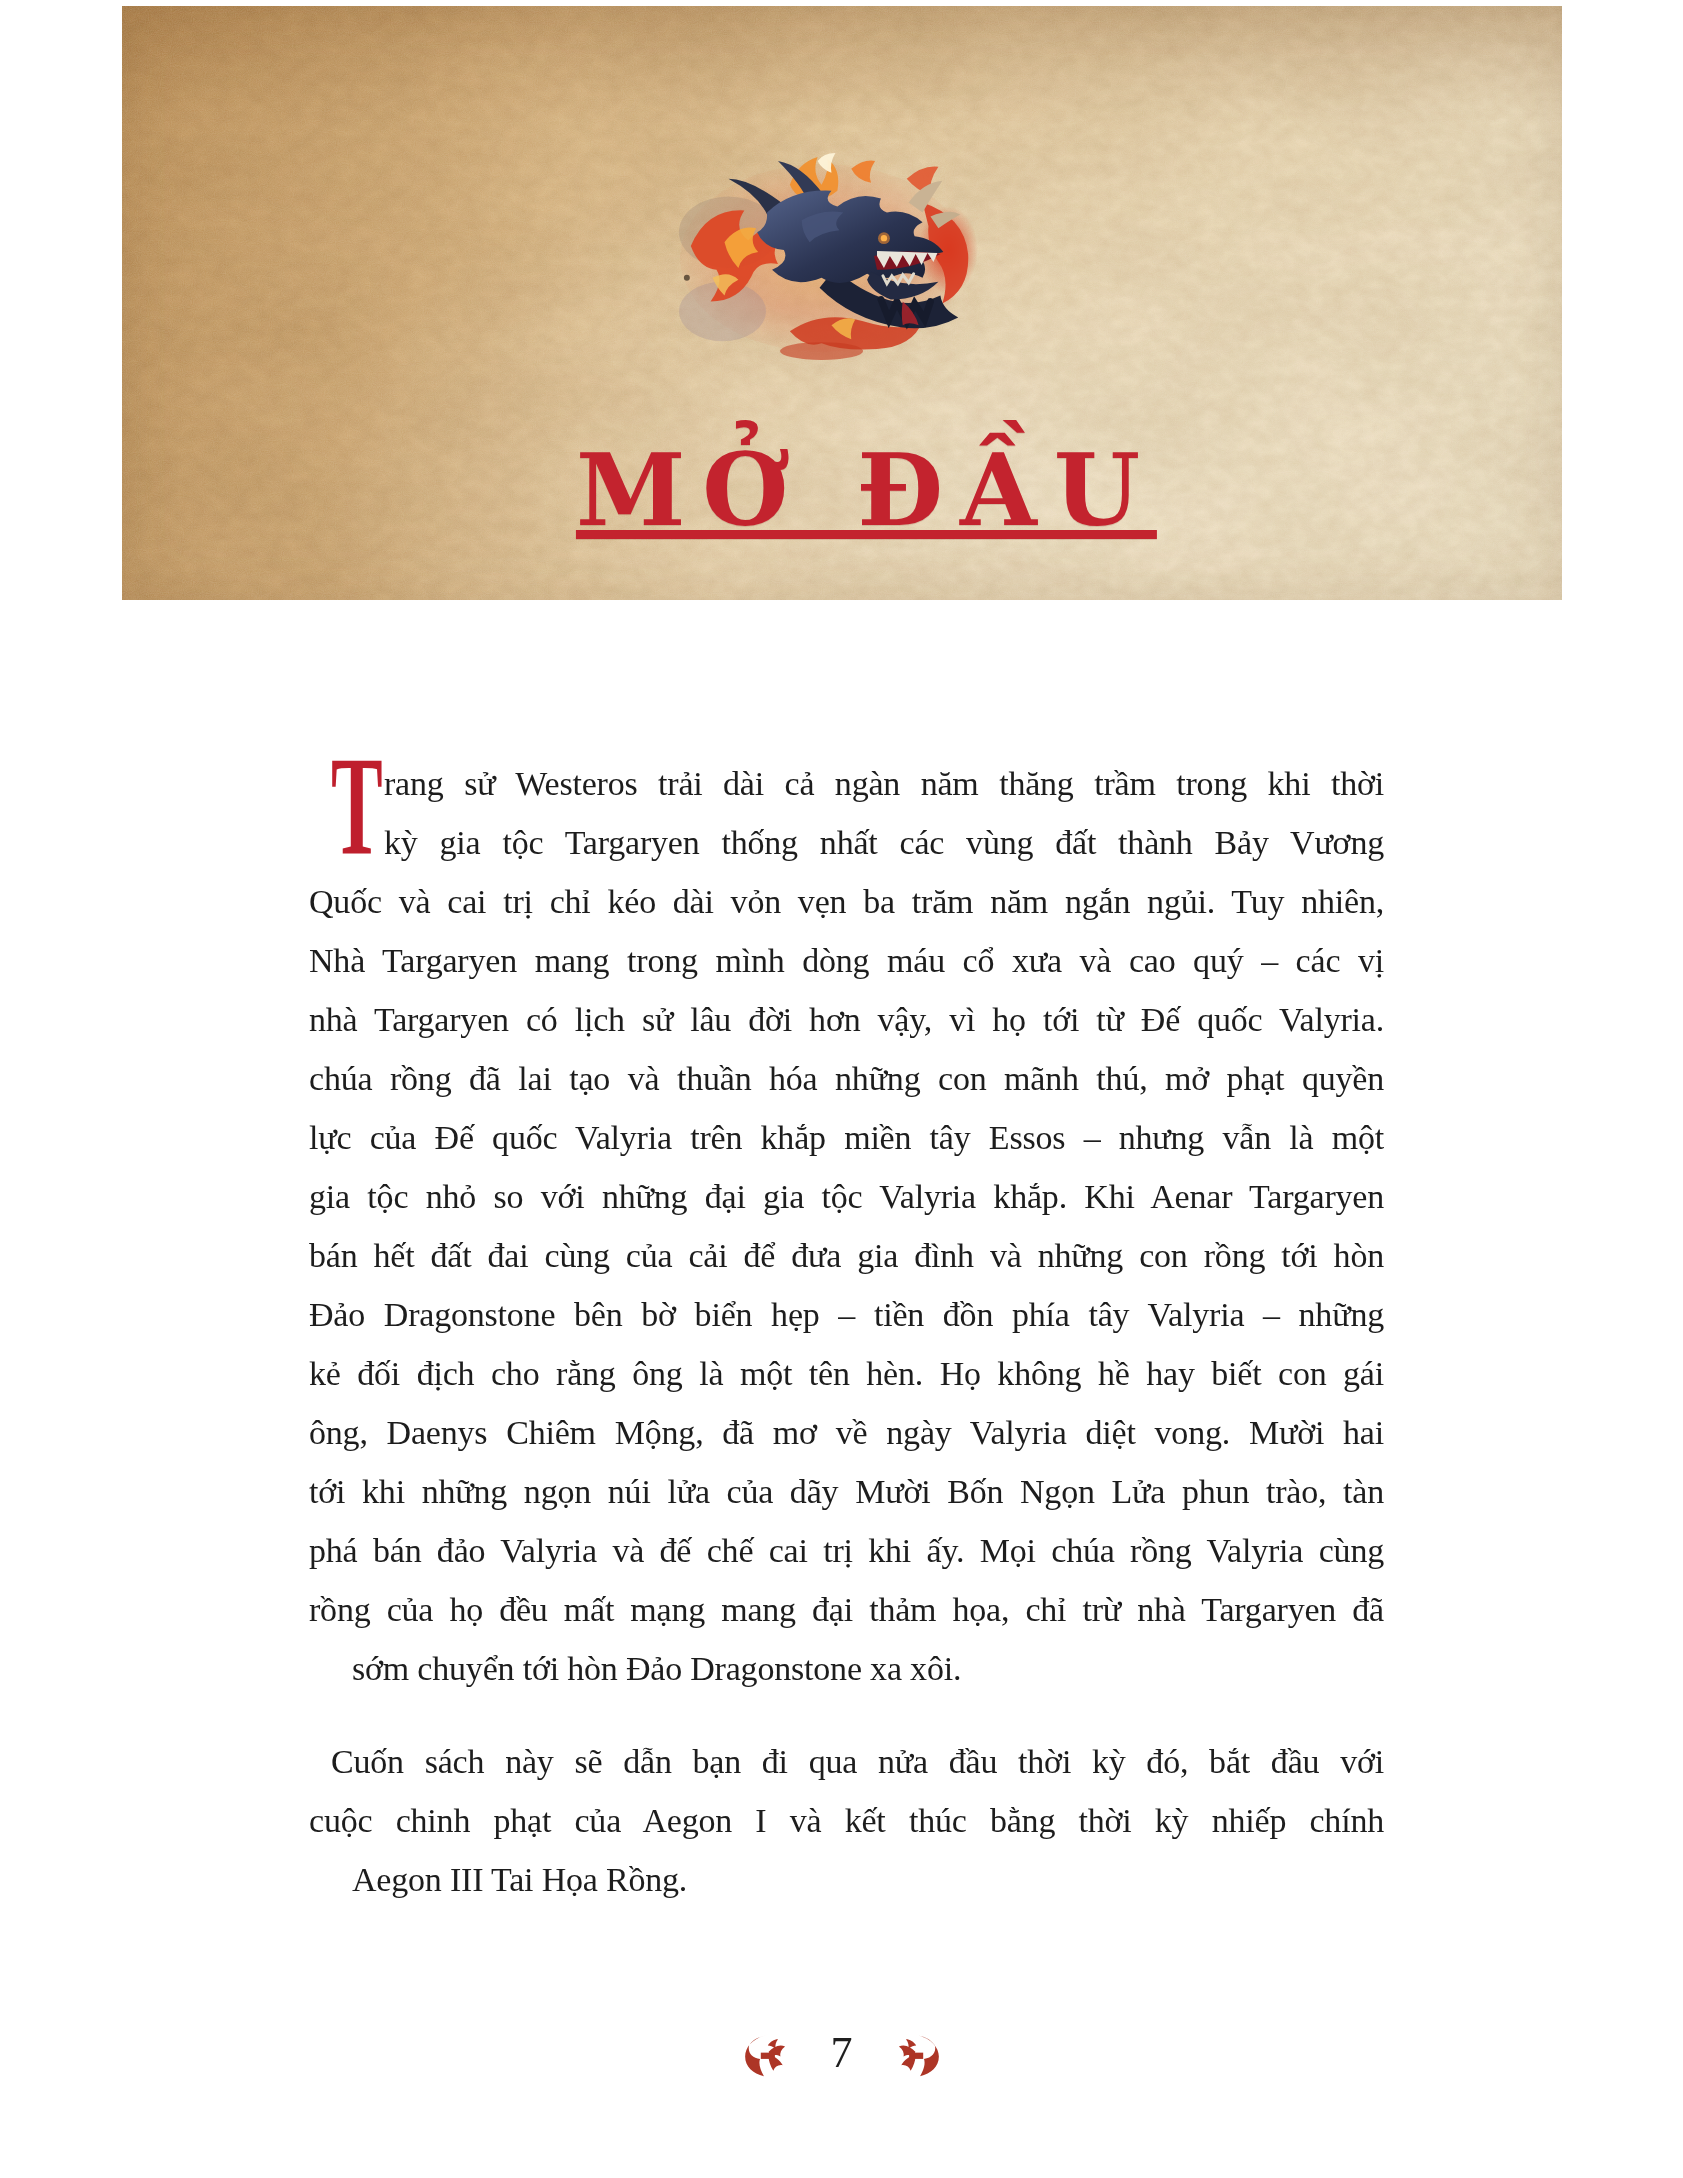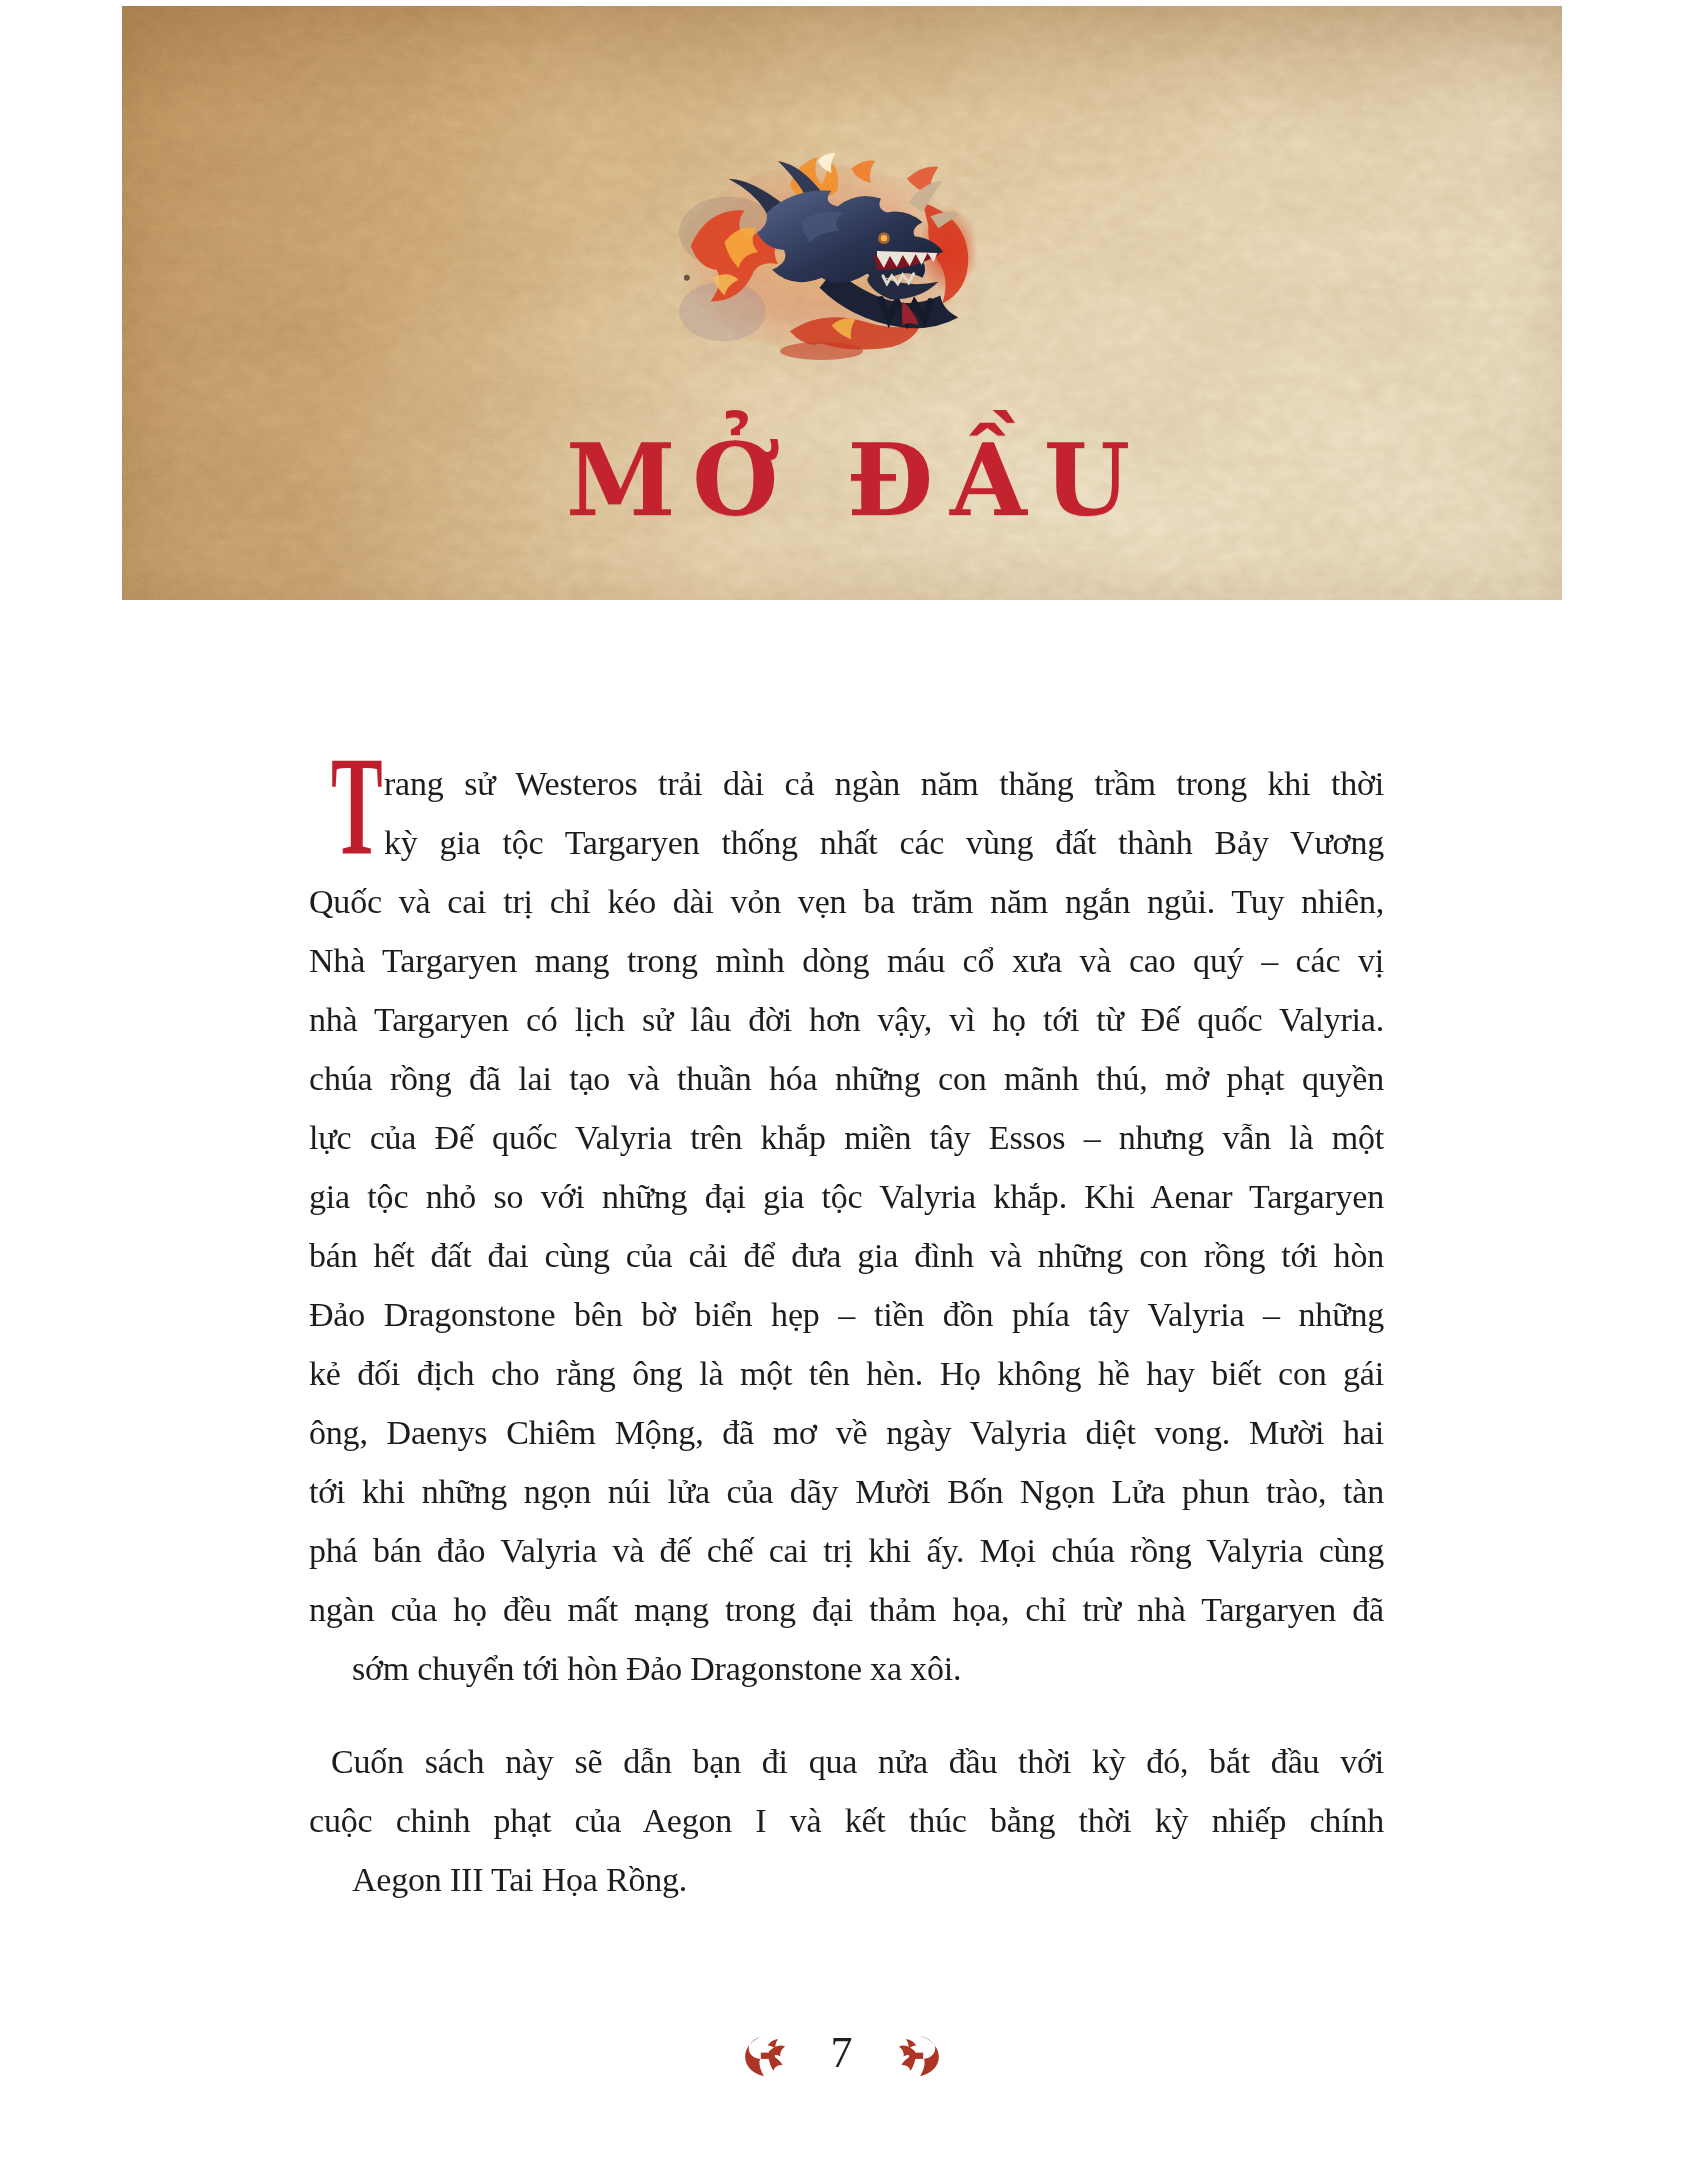--- a/index.html
+++ b/index.html
@@ -13,25 +13,26 @@
     background:
       linear-gradient(180deg, rgba(150,100,45,0.30), rgba(150,100,45,0) 20%),
       linear-gradient(90deg, rgba(140,95,45,0.20), rgba(140,95,45,0) 32%),
       radial-gradient(ellipse at 62% 82%, rgba(248,240,219,0.65), rgba(248,240,219,0) 55%),
       linear-gradient(108deg, #cfa265 0%, #d9b37c 22%, #e6cb9e 48%, #eedcb9 72%, #f1e6cc 100%);
     box-shadow: inset 0 0 59px rgba(120,80,30,0.18);
   }
   .parchment svg.tex{position:absolute; left:0; top:0; width:100%; height:100%; display:block;}
   .dragon{position:absolute; left:551px; top:145px; width:307px; height:210px;}
   .chapter-title{
-    position:absolute; left:0; top:404px; width:100%; margin:6px;
+    position:absolute; left:0; top:404px; width:100%; margin:16px;
     text-align:center; font-family:"DejaVu Serif","Liberation Serif",serif;
     font-weight:700; font-size:99px; line-height:1.3; letter-spacing:0.17em;
     padding-left:0.17em; box-sizing:border-box; color:#c3232e;
     text-shadow: 0 1px 0 rgba(120,30,20,0.15);
+    text-decoration: underline;
   }
   
   .bodytext{
     position:absolute; left:309px; top:754px; width:1075px;
     font-size:34px; line-height:59px; color:#1d1d1d; letter-spacing:-0.2px;
   }
   .para{position:relative;}
   .para + .para{margin-top:34px;}
   .line{ text-align:justify; text-align-last:justify; white-space:normal; height:59px; overflow:visible;}
   .line.lastline{ text-align-last:left;margin-left:43px; }
@@ -151,21 +152,21 @@
           <div class="line">nhà Targaryen có lịch sử lâu đời hơn vậy, vì họ tới từ Đế quốc Valyria.</div>
           <div class="line">chúa rồng đã lai tạo và thuần hóa những con mãnh thú, mở phạt quyền</div>
           <div class="line">lực của Đế quốc Valyria trên khắp miền tây Essos – nhưng vẫn là một</div>
           <div class="line">gia tộc nhỏ so với những đại gia tộc Valyria khắp. Khi Aenar Targaryen</div>
           <div class="line">bán hết đất đai cùng của cải để đưa gia đình và những con rồng tới hòn</div>
           <div class="line">Đảo Dragonstone bên bờ biển hẹp – tiền đồn phía tây Valyria – những</div>
           <div class="line">kẻ đối địch cho rằng ông là một tên hèn. Họ không hề hay biết con gái</div>
           <div class="line">ông, Daenys Chiêm Mộng, đã mơ về ngày Valyria diệt vong. Mười hai</div>
           <div class="line">tới khi những ngọn núi lửa của dãy Mười Bốn Ngọn Lửa phun trào, tàn</div>
           <div class="line">phá bán đảo Valyria và đế chế cai trị khi ấy. Mọi chúa rồng Valyria cùng</div>
-          <div class="line">ngàn của họ đều mất mạng trong đại thảm họa, chỉ trừ nhà Targaryen đã</div>
+          <div class="line">rồng của họ đều mất mạng mang đại thảm họa, chỉ trừ nhà Targaryen đã</div>
           <div class="line lastline">sớm chuyển tới hòn Đảo Dragonstone xa xôi.</div>
         </div>
     </section>
     <section class="para">
       <div>
           <div class="line indent">Cuốn sách này sẽ dẫn bạn đi qua nửa đầu thời kỳ đó, bắt đầu với</div>
           <div class="line">cuộc chinh phạt của Aegon I và kết thúc bằng thời kỳ nhiếp chính</div>
           <div class="line lastline">Aegon III Tai Họa Rồng.</div>
         </div>
     </section>

